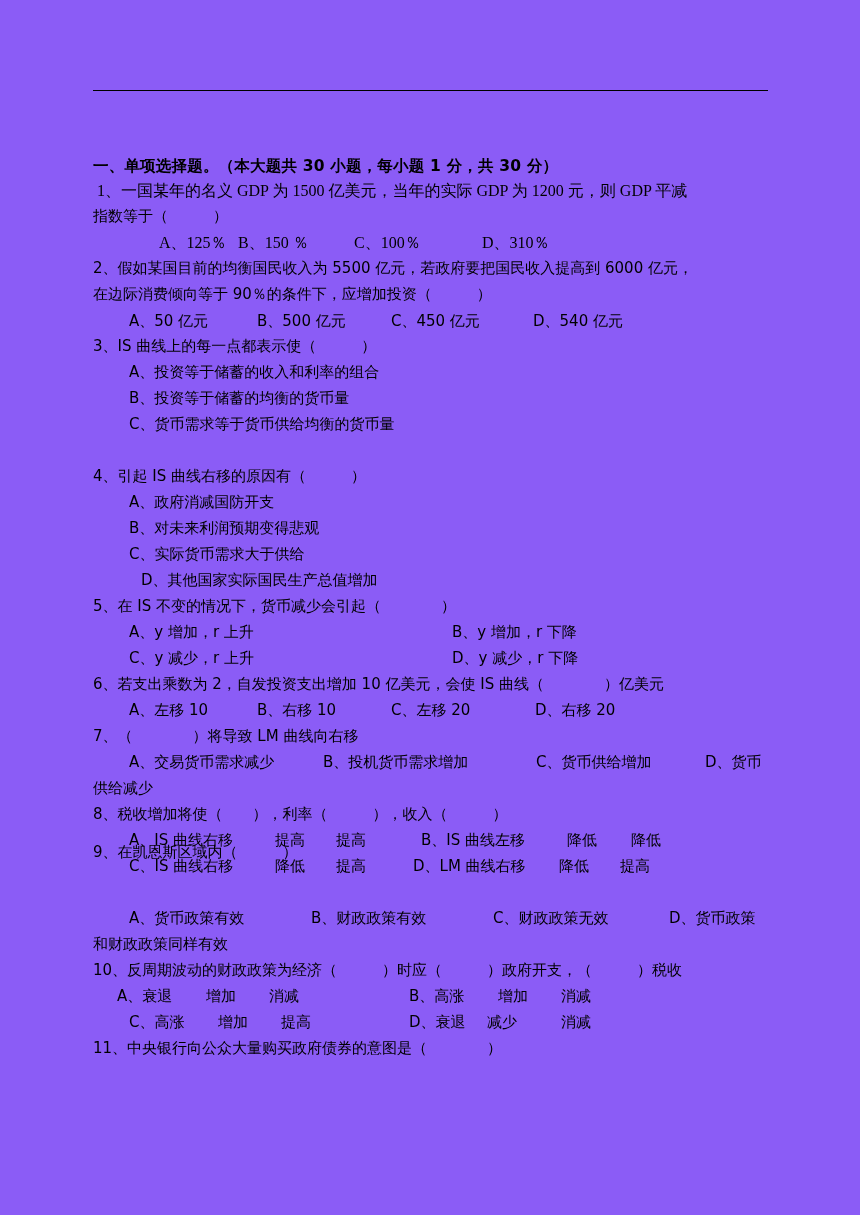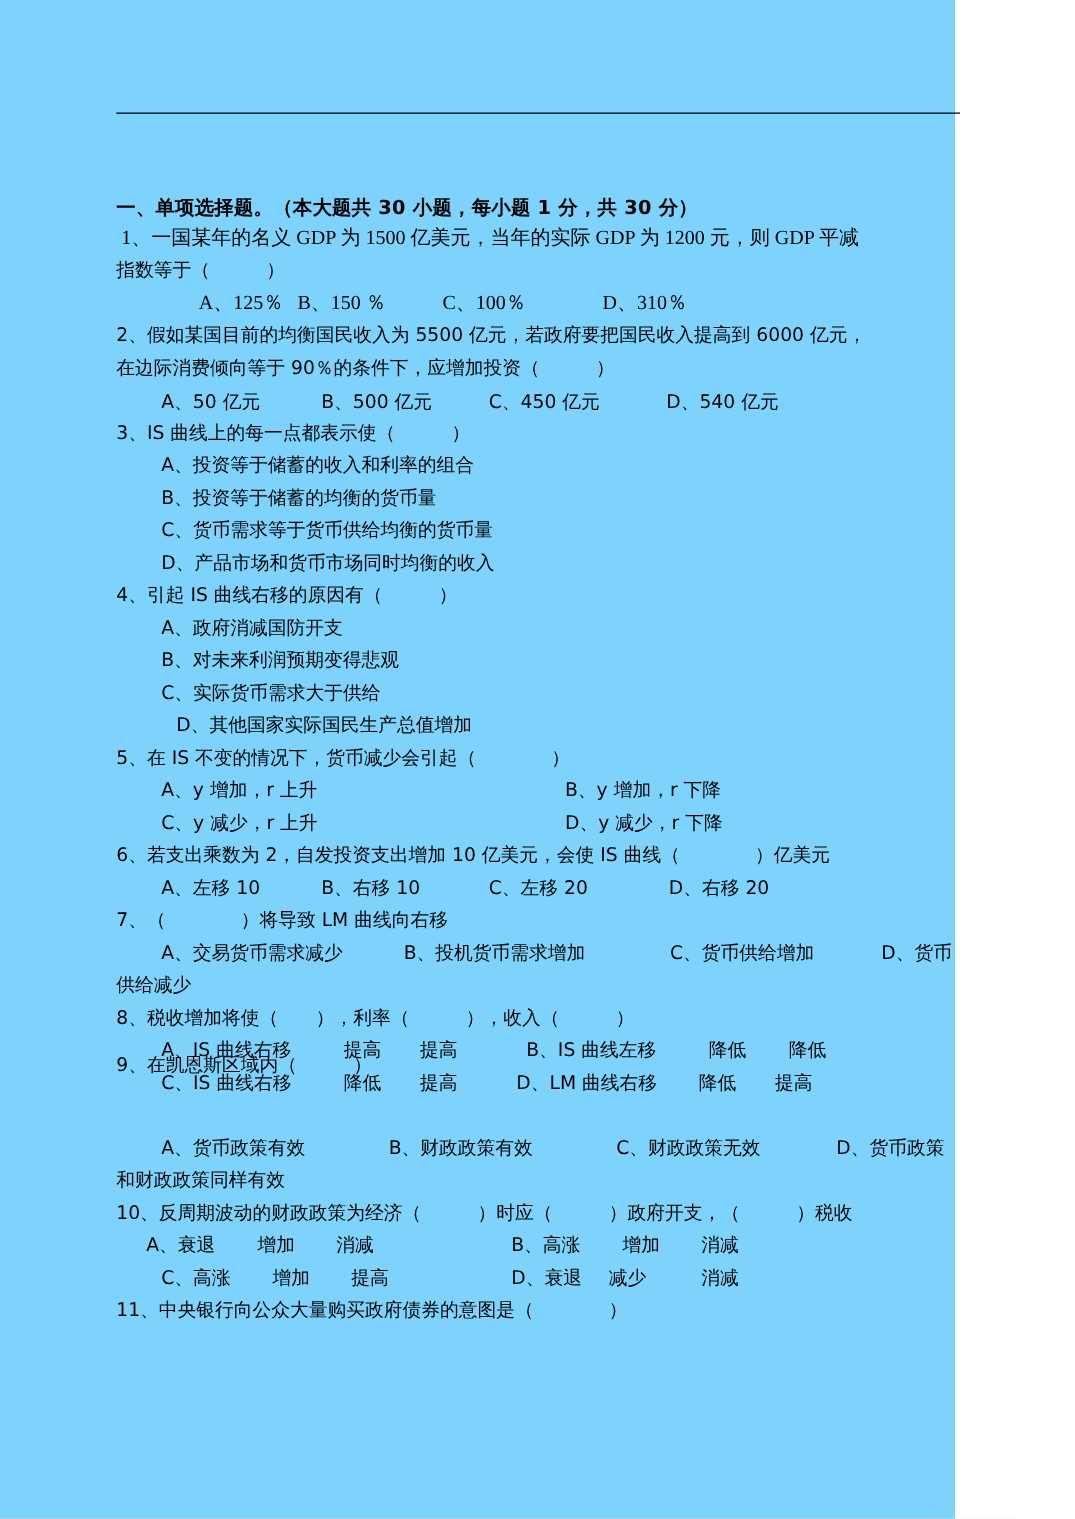--- a/index.html
+++ b/index.html
@@ -11,22 +11,22 @@
       width: 860px;
       height: 1215px;
       position: relative;
       overflow: hidden;
       color: #000000;
       font-family: "DejaVu Sans", "Liberation Sans", sans-serif;
     }
     .page {
       position: absolute;
       left: 0; top: 0;
-      width: 764px; height: 1215px;
-      background: #7dd3fc;
+      width: 860px; height: 1215px;
+      background: #8b5cf6;
     }
     .header-rule {
       position: absolute;
       left: 93px;
       top: 90px;
       width: 675px;
       height: 0;
       border-top: 1px solid #000000;
     }
     .line {
@@ -74,21 +74,20 @@
   <div class="line" style="top:284px;">在边际消费倾向等于 90％的条件下，应增加投资（　　　）</div>
   <div class="opt" style="top:311px; left:129px;">A、50 亿元</div>
   <div class="opt" style="top:311px; left:257px;">B、500 亿元</div>
   <div class="opt" style="top:311px; left:391px;">C、450 亿元</div>
   <div class="opt" style="top:311px; left:533px;">D、540 亿元</div>
 
   <div class="line" style="top:336px;">3、IS 曲线上的每一点都表示使（　　　）</div>
   <div class="opt" style="top:362px; left:129px;">A、投资等于储蓄的收入和利率的组合</div>
   <div class="opt" style="top:388px; left:129px;">B、投资等于储蓄的均衡的货币量</div>
   <div class="opt" style="top:414px; left:129px;">C、货币需求等于货币供给均衡的货币量</div>
-  <div class="opt" style="top:440px; left:129px;">D、产品市场和货币市场同时均衡的收入</div>
 
   <div class="line" style="top:466px;">4、引起 IS 曲线右移的原因有（　　　）</div>
   <div class="opt" style="top:492px; left:129px;">A、政府消减国防开支</div>
   <div class="opt" style="top:518px; left:129px;">B、对未来利润预期变得悲观</div>
   <div class="opt" style="top:544px; left:129px;">C、实际货币需求大于供给</div>
   <div class="opt" style="top:570px; left:141px;">D、其他国家实际国民生产总值增加</div>
 
   <div class="line" style="top:596px;">5、在 IS 不变的情况下，货币减少会引起（　　　　）</div>
   <div class="opt" style="top:622px; left:129px;">A、y 增加，r 上升</div>
   <div class="opt" style="top:622px; left:452px;">B、y 增加，r 下降</div>

